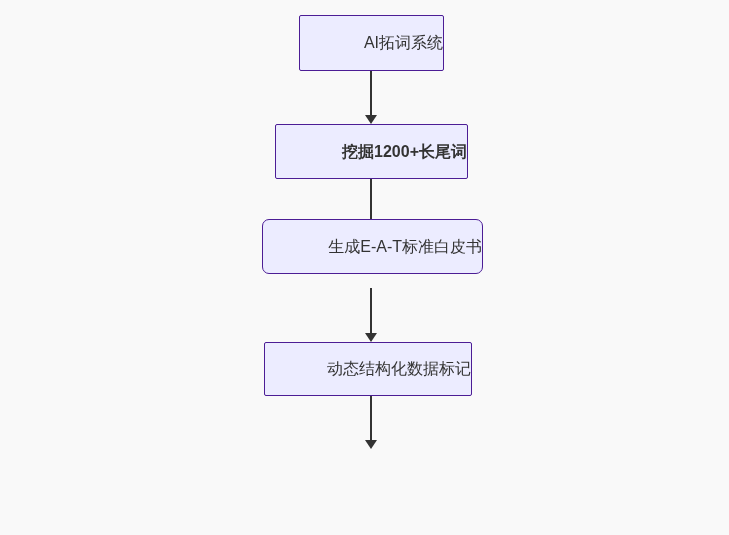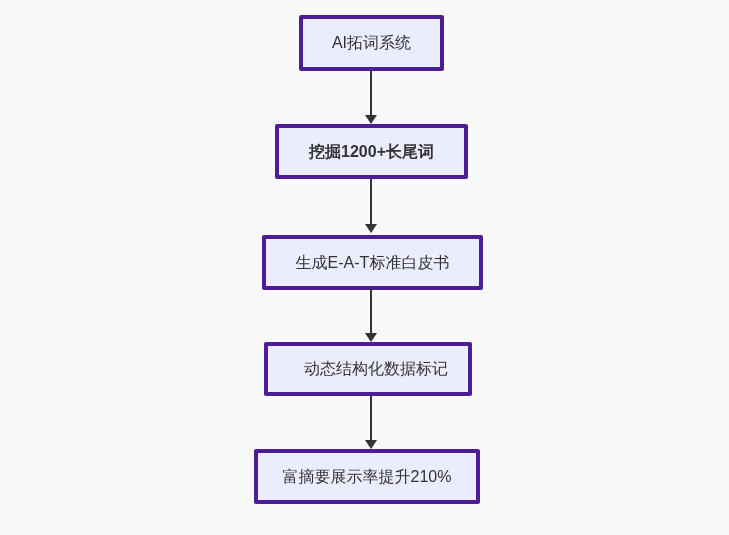--- a/index.html
+++ b/index.html
@@ -13,33 +13,33 @@
     width: 729px;
     height: 535px;
     background: #f9f9f9;
     overflow: hidden;
   }
   .node {
     position: absolute;
     box-sizing: border-box;
     display: flex;
     align-items: center;
-    justify-content: center;
+    justify-content: flex-end;
     background: #ececff;
-    border: 4px solid #4c1d95;
+    border: 1px solid #4c1d95;
     border-radius: 2px;
     color: #333333;
     font-size: 16px;
     line-height: 1;
     white-space: nowrap;
     text-align: center;
   }
   .n1 { left: 299px; top: 15px;  width: 145px; height: 56px; }
   .n2 { left: 275px; top: 124px; width: 193px; height: 55px; font-weight: bold; }
-  .n3 { left: 262px; top: 235px; width: 221px; height: 55px; }
+  .n3 { left: 262px; top: 219px; width: 221px; height: 55px; border-radius: 7px; }
   .n4 { left: 264px; top: 342px; width: 208px; height: 54px; padding-left: 16px; }
   .n5 { left: 254px; top: 449px; width: 226px; height: 55px; }
 
   .arrow {
     position: absolute;
     left: 365px;
     width: 12px;
   }
   .a1 { top: 71px;  height: 53px; }
   .a2 { top: 179px; height: 54px; }
@@ -99,17 +99,14 @@
 
   <div class="node n4">
     <span class="node-label">动态结构化数据标记</span>
   </div>
 
   <div class="arrow a4">
     <span class="line"></span>
     <span class="head"></span>
   </div>
 
-  <div class="node n5">
-    <span class="node-label">富摘要展示率提升210%</span>
-  </div>
 
 </div>
 
 </body></html>

